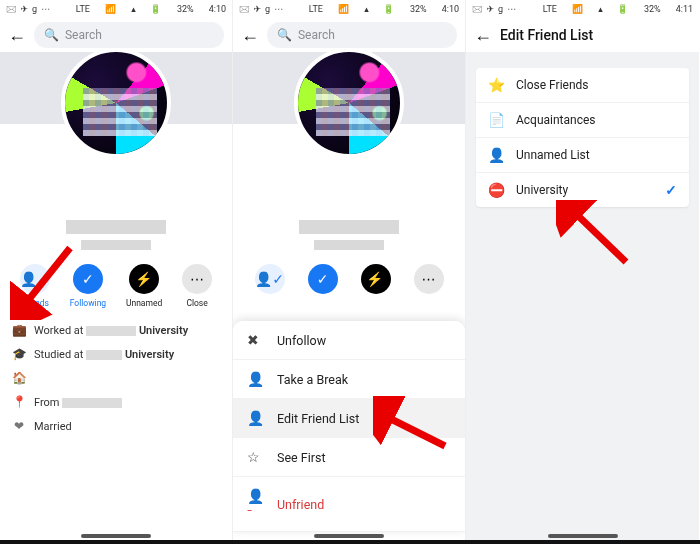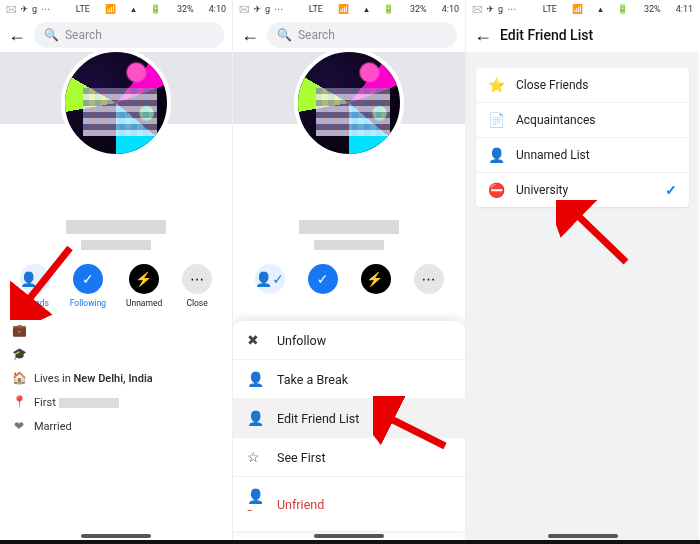--- a/index.html
+++ b/index.html
@@ -327,31 +327,32 @@
       </div>
       <div class="act dark">
         <div class="circ grey">⋯</div>
         <span>Close</span>
       </div>
     </div>
 
     <div class="about">
       <div class="about-row">
         <span class="ic">💼</span>
+        <span><span>Worked at </span><span class="censor"></span> <b>University</b></span>
       </div>
       <div class="about-row">
         <span class="ic">🎓</span>
+        <span><span>Studied at </span><span class="censor" style="width:36px"></span> <b>University</b></span>
       </div>
       <div class="about-row">
         <span class="ic">🏠</span>
-        <span><span>Lives in </span><b>New Delhi, India</b></span>
       </div>
       <div class="about-row">
         <span class="ic">📍</span>
-        <span><span>First </span><span class="censor" style="width:60px"></span></span>
+        <span><span>From </span><span class="censor" style="width:60px"></span></span>
       </div>
       <div class="about-row">
         <span class="ic">❤</span>
         <span>Married</span>
       </div>
     </div>
 
     <div class="arrow" style="left:10px; top:240px;">
       <svg width="70" height="80">
         <defs>

